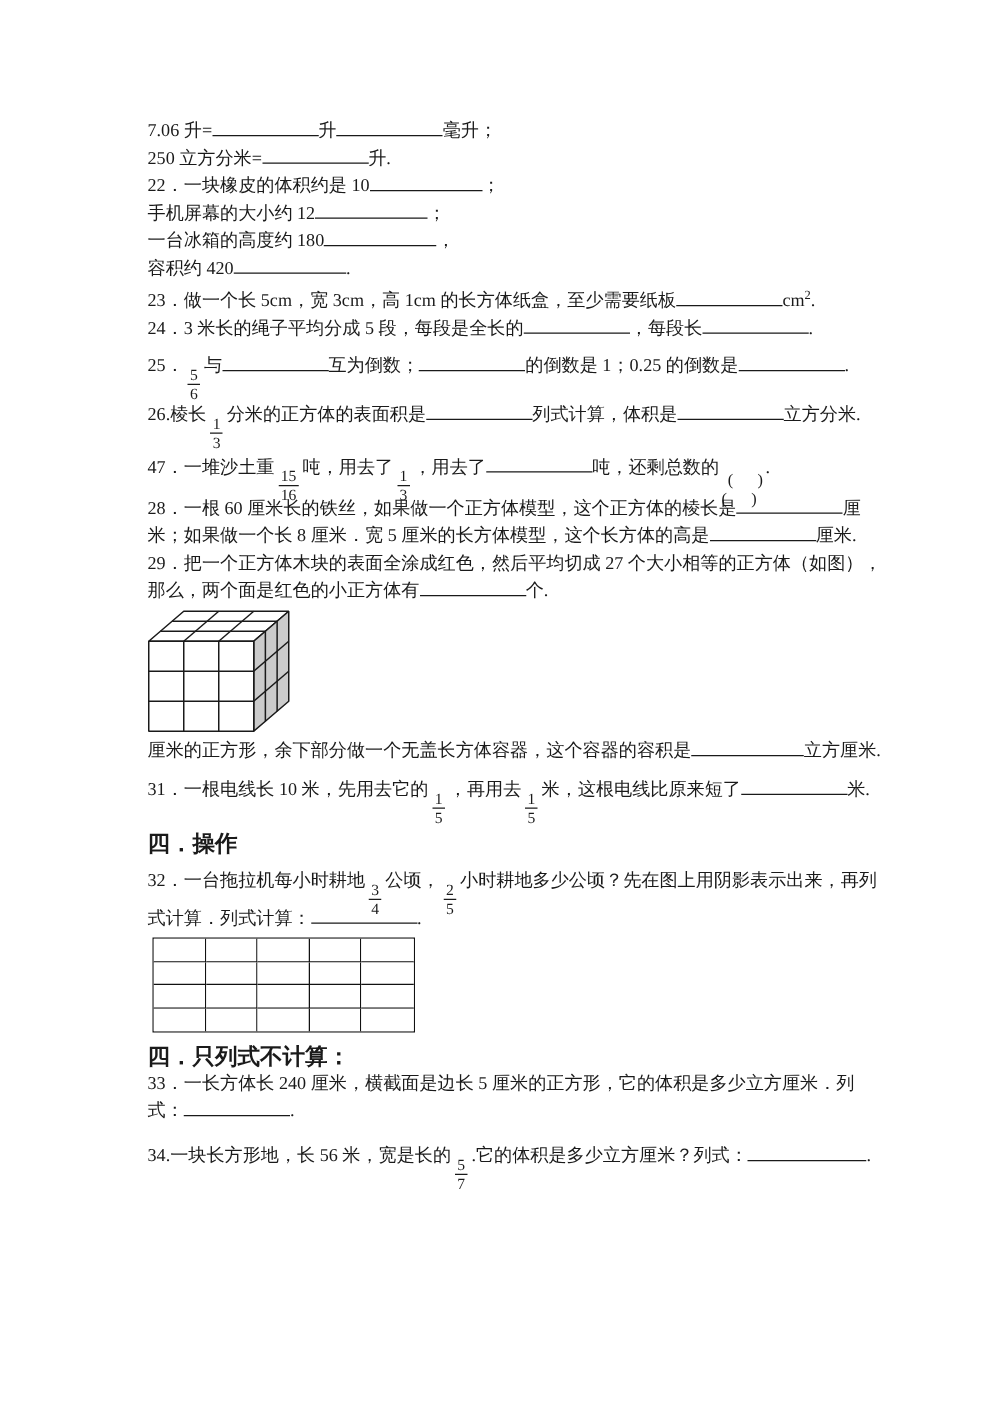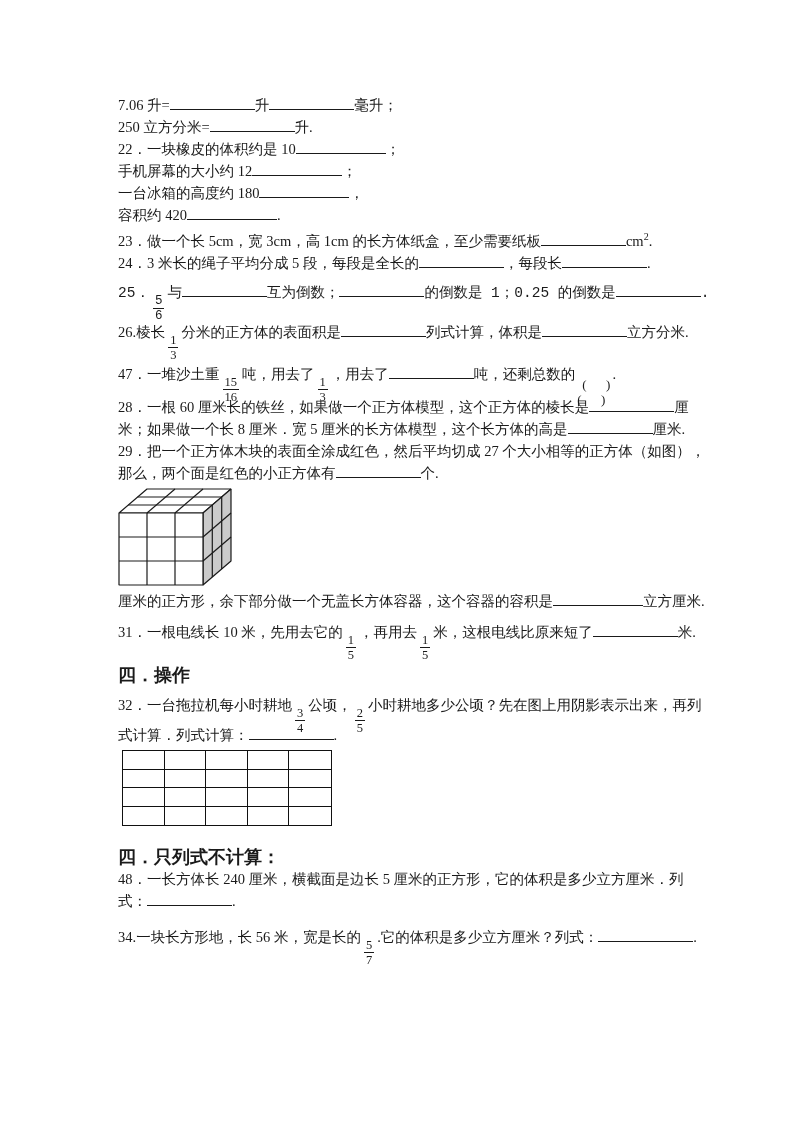--- a/index.html
+++ b/index.html
@@ -41,21 +41,21 @@
 <div class="sheet">
   <div>
       <div class="line"><span>7.06 升=</span><span class="blank" style="width: 85px;"></span><span>升</span><span class="blank" style="width: 85px;"></span><span>毫升；</span></div>
       <div class="line"><span>250 立方分米=</span><span class="blank" style="width: 85px;"></span><span>升.</span></div>
       <div class="line"><span>22．一块橡皮的体积约是 10</span><span class="blank" style="width: 90px;"></span><span>；</span></div>
       <div class="line"><span>手机屏幕的大小约 12</span><span class="blank" style="width: 90px;"></span><span>；</span></div>
       <div class="line"><span>一台冰箱的高度约 180</span><span class="blank" style="width: 90px;"></span><span>，</span></div>
       <div class="line"><span>容积约 420</span><span class="blank" style="width: 90px;"></span><span>.</span></div>
       <div class="line"><span>23．做一个长 5cm，宽 3cm，高 1cm 的长方体纸盒，至少需要纸板</span><span class="blank" style="width: 85px;"></span><span>cm</span><sup>2</sup><span>.</span></div>
       <div class="line"><span>24．3 米长的绳子平均分成 5 段，每段是全长的</span><span class="blank" style="width: 85px;"></span><span>，每段长</span><span class="blank" style="width: 85px;"></span><span>.</span></div>
-      <div class="line" style="height: 38px; line-height: 38px; font-family: Liberation Mono, monospace;"><span>25．</span><span class="frac">
+      <div class="line" style="height: 38px; line-height: 38px;"><span>25．</span><span class="frac">
           <span class="num">5</span>
           <span class="den">6</span>
         </span><span>与</span><span class="blank" style="width: 85px;"></span><span>互为倒数；</span><span class="blank" style="width: 85px;"></span><span>的倒数是 1；0.25 的倒数是</span><span class="blank" style="width: 85px;"></span><span>.</span></div>
       <div class="line" style="height: 40px; line-height: 40px;"><span>26.棱长</span><span class="frac">
           <span class="num">1</span>
           <span class="den">3</span>
         </span><span>分米的正方体的表面积是</span><span class="blank" style="width: 85px;"></span><span>列式计算，体积是</span><span class="blank" style="width: 85px;"></span><span>立方分米.</span></div>
       <div class="line" style="height: 44px; line-height: 44px;"><span>47．一堆沙土重</span><span class="frac">
           <span class="num">15</span>
           <span class="den">16</span>
@@ -121,21 +121,21 @@
         <div class="gcell" style="border-right: 1.4px solid rgb(17, 17, 17); border-bottom: 1.4px solid rgb(17, 17, 17);"></div>
         <div class="gcell" style="border-right: 1.4px solid rgb(17, 17, 17); border-bottom: 1.4px solid rgb(17, 17, 17);"></div>
         <div class="gcell" style="border-right: 1.4px solid rgb(17, 17, 17); border-bottom: 1.4px solid rgb(17, 17, 17);"></div>
         <div class="gcell" style="border-bottom: 1.4px solid rgb(17, 17, 17);"></div>
         <div class="gcell" style="border-right: 1.4px solid rgb(17, 17, 17);"></div>
         <div class="gcell" style="border-right: 1.4px solid rgb(17, 17, 17);"></div>
         <div class="gcell" style="border-right: 1.4px solid rgb(17, 17, 17);"></div>
         <div class="gcell" style="border-right: 1.4px solid rgb(17, 17, 17);"></div>
         <div class="gcell"></div>
       </div>
-      <div class="line bold" style="margin-top: 20px;"><span>四．只列式不计算：</span></div>
-      <div class="line"><span>48．一长方体长 240 厘米，横截面是边长 5 厘米的正方形，它的体积是多少立方厘米．列</span></div>
+      <div class="line bold" style="margin-top: 8px;"><span>四．只列式不计算：</span></div>
+      <div class="line"><span>33．一长方体长 240 厘米，横截面是边长 5 厘米的正方形，它的体积是多少立方厘米．列</span></div>
       <div class="line"><span>式：</span><span class="blank" style="width: 85px;"></span><span>.</span></div>
       <div class="line" style="height: 42px; line-height: 42px; margin-top: 4px;"><span>34.一块长方形地，长 56 米，宽是长的</span><span class="frac">
           <span class="num">5</span>
           <span class="den">7</span>
         </span><span>.它的体积是多少立方厘米？列式：</span><span class="blank" style="width: 95px;"></span><span>.</span></div>
     </div>
 </div>
 
 </body></html>

